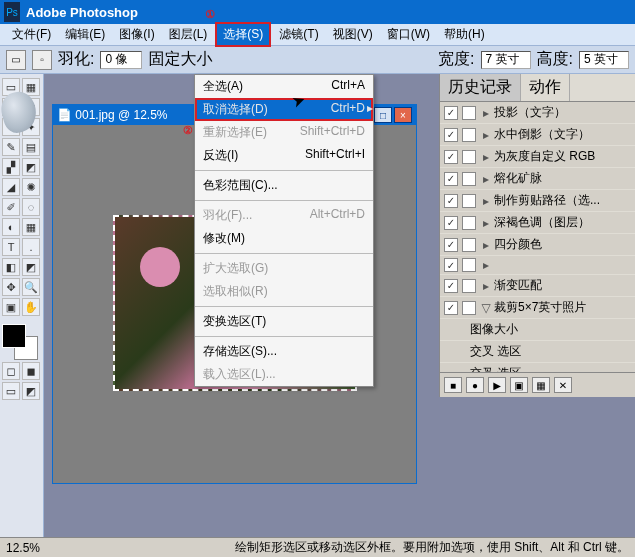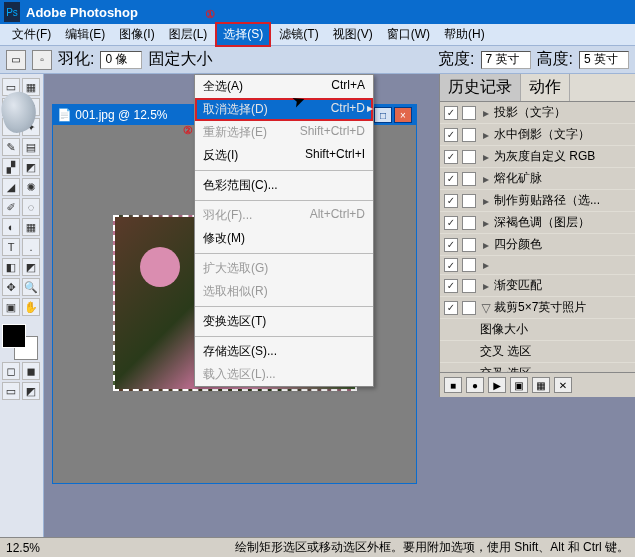--- a/index.html
+++ b/index.html
@@ -40,21 +40,21 @@
 .red-num2 { position: absolute; left: -12px; color: #d62027; font-weight: bold; font-size: 11px; }
 .cursor-arrow { position: absolute; left: 248px; top: 17px; z-index: 60; font-size:16px; color:#000; transform: rotate(-20deg); }
 .panel { position: absolute; top: 0; right: 0; width: 196px; background: #d4d0c8; border-left: 1px solid #888; }
 .panel-tabs { display: flex; background: #dedbd3; border-bottom: 1px solid #888; font-size: 16px; }
 .panel-tab { padding: 3px 8px; border-right: 1px solid #aaa; }
 .panel-tab.active { background: #c8c8c8; }
 .hist-list { height: 270px; overflow: hidden; }
 .hist-row { display: flex; align-items: center; padding: 2px 4px; font-size: 12px; border-bottom: 1px solid #e0ddd5; }
 .hist-row .ck { width: 14px; height: 14px; border: 1px solid #888; background: #fff; margin-right: 4px; display: flex; align-items: center; justify-content: center; font-size: 10px; color:#333;}
 .hist-row .exp { width: 12px; text-align: center; color: #555; margin-right: 2px; }
-.hist-row.indent { padding-left: 40px; }
+.hist-row.indent { padding-left: 30px; }
 .panel-btm { display: flex; gap: 4px; padding: 4px; border-top: 1px solid #888; }
 .pbtn { width: 18px; height: 16px; border: 1px solid #888; background: #eee; font-size: 10px; display:flex;align-items:center;justify-content:center;}
 .statusbar { height: 20px; background: #d4d0c8; border-top: 1px solid #888; display: flex; align-items: center; padding: 0 6px; font-size: 12px; gap: 8px; }
 .feather-icon { position:absolute; top:18px; left:2px; width:34px; height:40px; background: radial-gradient(ellipse at 40% 30%, #e0e6ee 0%, #b0bcc8 60%, #8892a0 100%); border-radius: 50% 50% 60% 40%; transform: rotate(-15deg); z-index:2;}
 </style>
 </head>
 <body>
 
 <div class="titlebar">
   <div class="icon">Ps</div>

